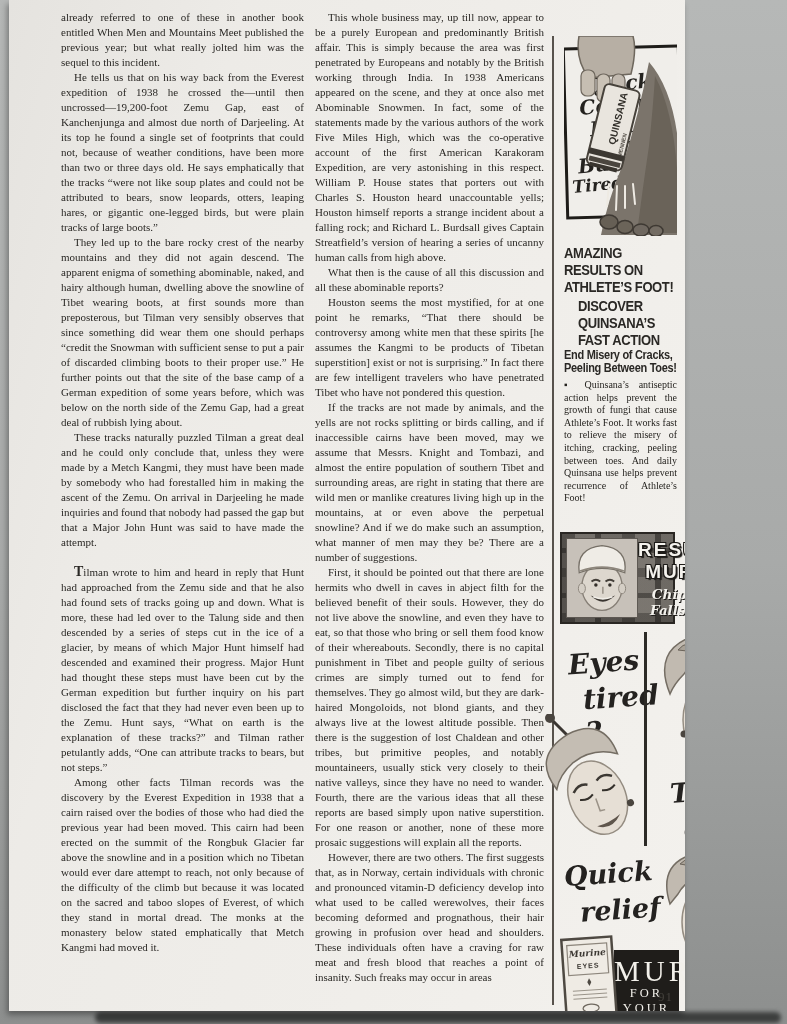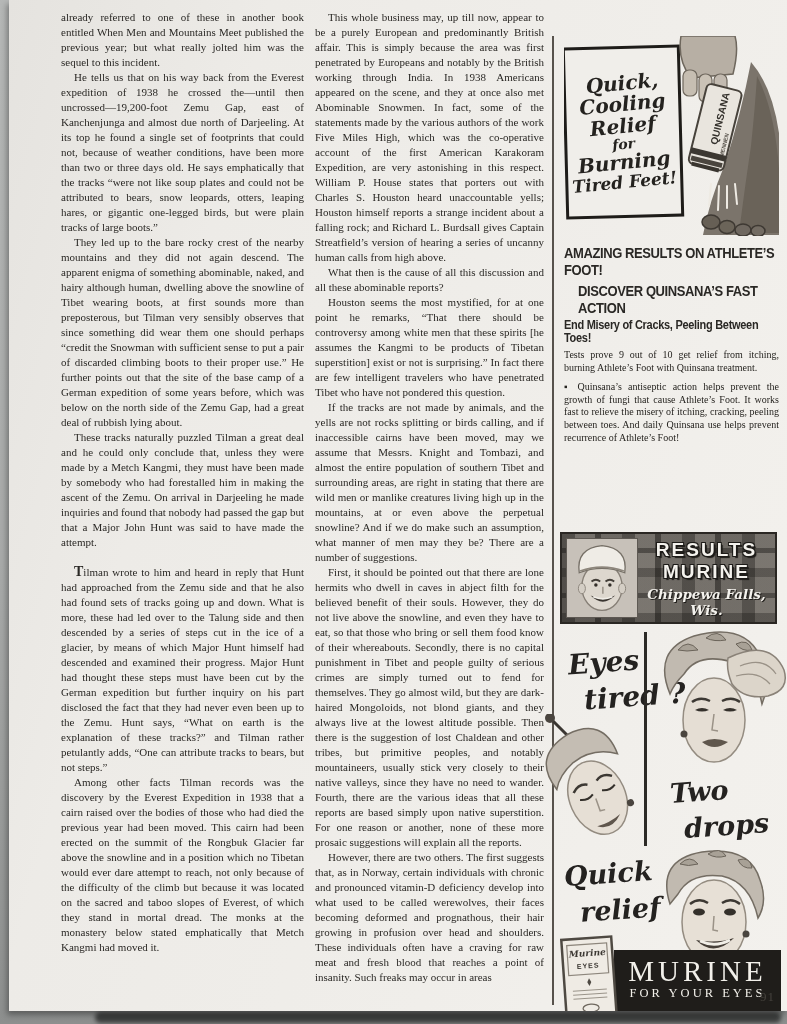--- a/index.html
+++ b/index.html
@@ -1,21 +1,21 @@
 <!DOCTYPE html>
 <html><head>
 <meta charset="utf-8">
 <style>
   * { box-sizing: border-box; margin: 0; padding: 0; }
   body { margin: 0; background: #8f918f; font-family: "Liberation Serif", serif; }
   .scan { position: relative; width: 787px; height: 1024px; overflow: hidden;
           background: linear-gradient(180deg, #b6b8b7 0%, #a8aaa9 55%, #8d8f8e 100%); }
   .scan-bottom-shadow { position: absolute; left: 95px; right: 6px; bottom: 1px; height: 11px;
           background: #3d3f3e; border-radius: 7px; filter: blur(2px); }
-  .sheet { position: absolute; left: 9px; top: 0; width: 778px; height: 1011px;
+  .sheet { position: absolute; left: 9px; top: 0; width: 676px; height: 1011px;
           background: linear-gradient(105deg, #e5e3df 0%, #edebe7 25%, #f0eeea 65%, #f3f1ed 100%);
           box-shadow: -2px 4px 6px rgba(0,0,0,0.35); color: #2a2825; }
   .columns { position: relative; width: 100%; height: 100%; padding: 10px 0 0 52px; display: flex; }
 
   .text-col { font-size: 11px; line-height: 15px; text-align: justify; overflow: hidden; height: 996px; }
   .col1 { width: 243px; margin-right: 11px; }
   .col2 { width: 229px; }
   .text-col p { text-indent: 13px; }
   .text-col p.cont { text-indent: 0; }
   .text-col p.gap-before { margin-top: 14px; }
@@ -148,21 +148,20 @@
                 <line x1="58" y1="148" x2="56" y2="170"></line>
                   <line x1="66" y1="150" x2="65" y2="174"></line>
                 <line x1="74" y1="150" x2="74" y2="172"></line>
                   <line x1="82" y1="148" x2="84" y2="168"></line>
               </g>
             </svg>
           </div>
           <div class="q-hl">AMAZING RESULTS ON ATHLETE’S FOOT!</div>
           <div class="q-hl q-hl2">DISCOVER QUINSANA’S FAST ACTION</div>
           <div class="q-sub">End Misery of Cracks, Peeling Between Toes!</div>
-          <div class="q-body">Tests prove 9 out of 10 get relief from itching, burning Athlete’s Foot with Quinsana treatment.</div>
           <div class="q-body">▪ Quinsana’s antiseptic action helps prevent the growth of fungi that cause Athlete’s Foot. It works fast to relieve the misery of itching, cracking, peeling between toes. And daily Quinsana use helps prevent recurrence of Athlete’s Foot!</div>
 
         </div>
 
         <div class="ad-chippewa">
           <svg class="chip-face" viewBox="0 0 80 88" width="72" height="80">
             <rect x="0" y="0" width="80" height="88" fill="#c7c1b9"></rect>
             <ellipse cx="40" cy="54" rx="23" ry="27" fill="#ddd7ce" stroke="#867f76" stroke-width="1.5"></ellipse>
             <path d="M14,38 Q10,10 40,7 Q70,10 66,38 Q40,28 14,38 Z" fill="#efece6" stroke="#767067" stroke-width="1.5"></path>
             <path d="M15,36 Q40,27 65,36" fill="none" stroke="#8d867c" stroke-width="2"></path>

